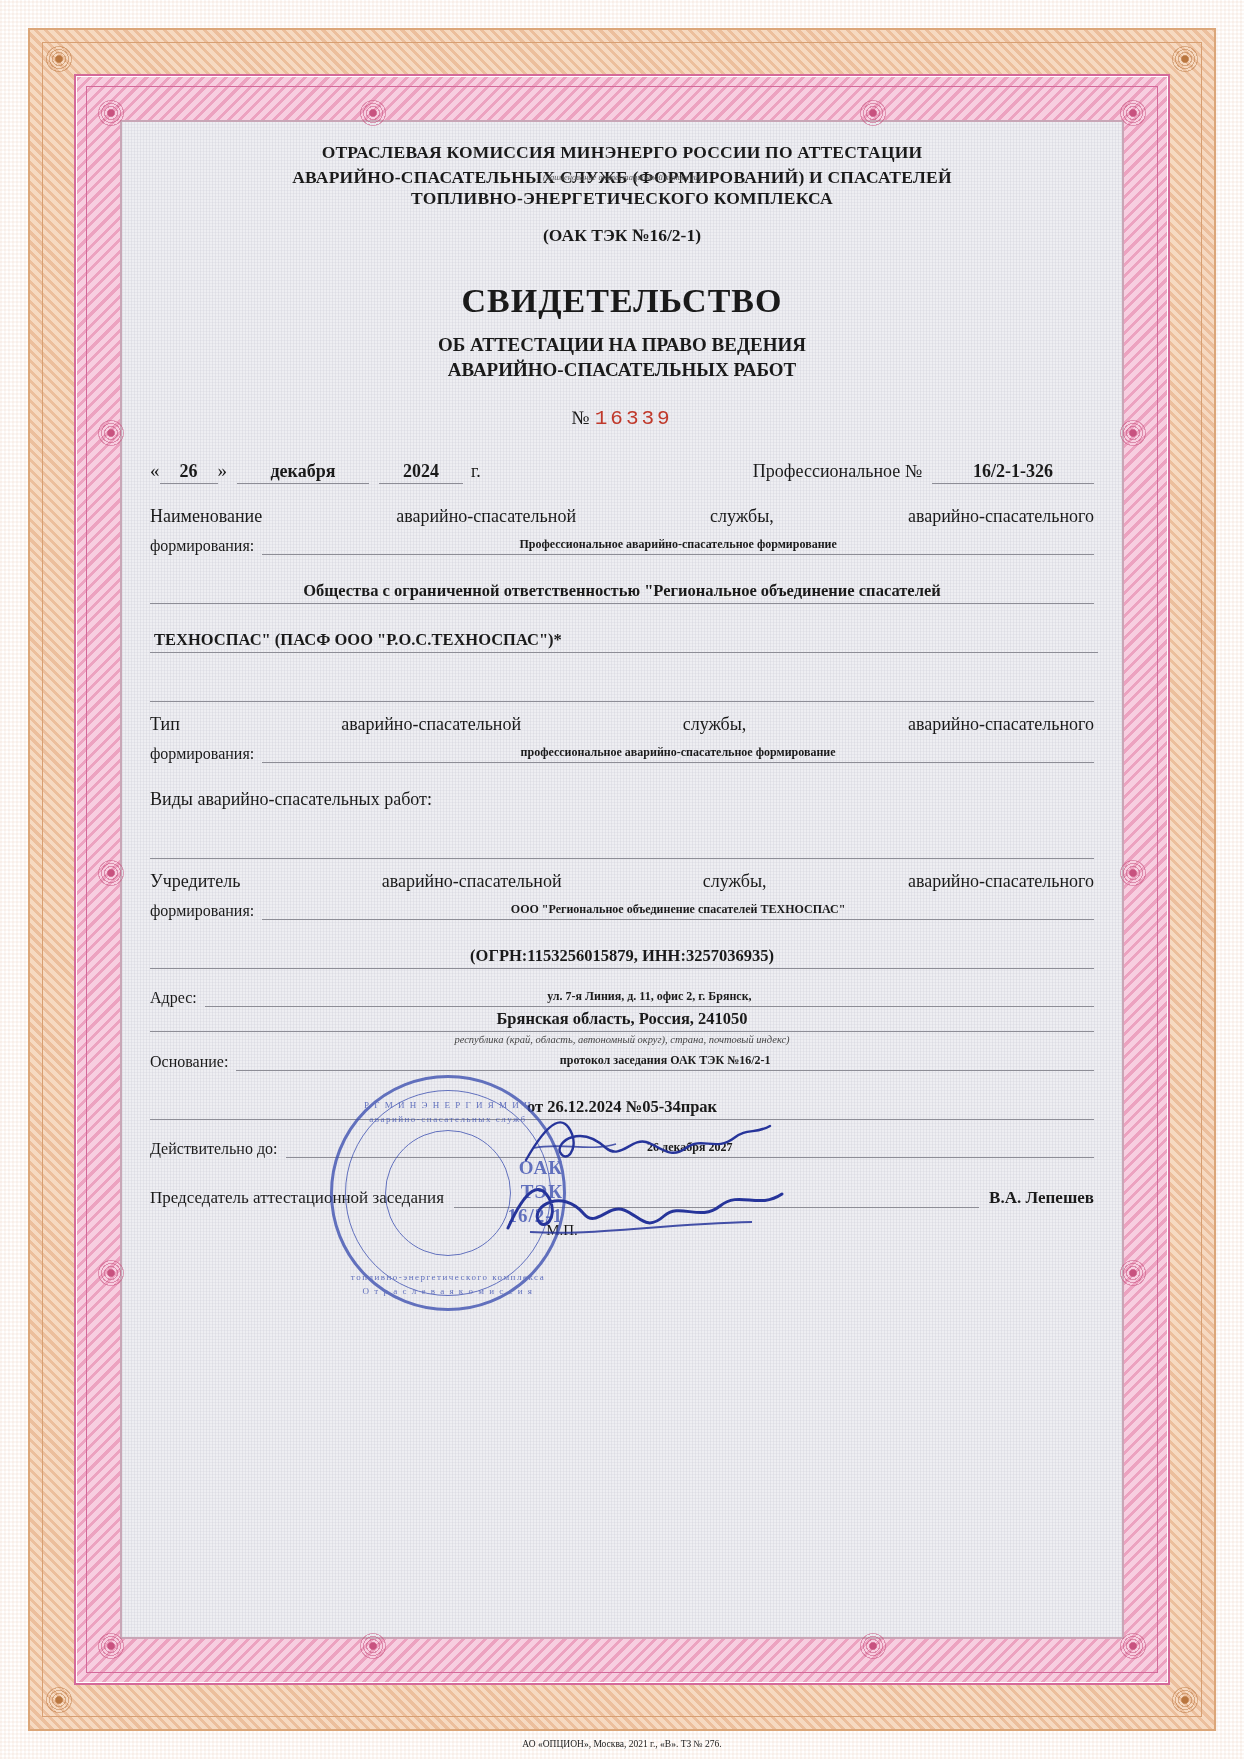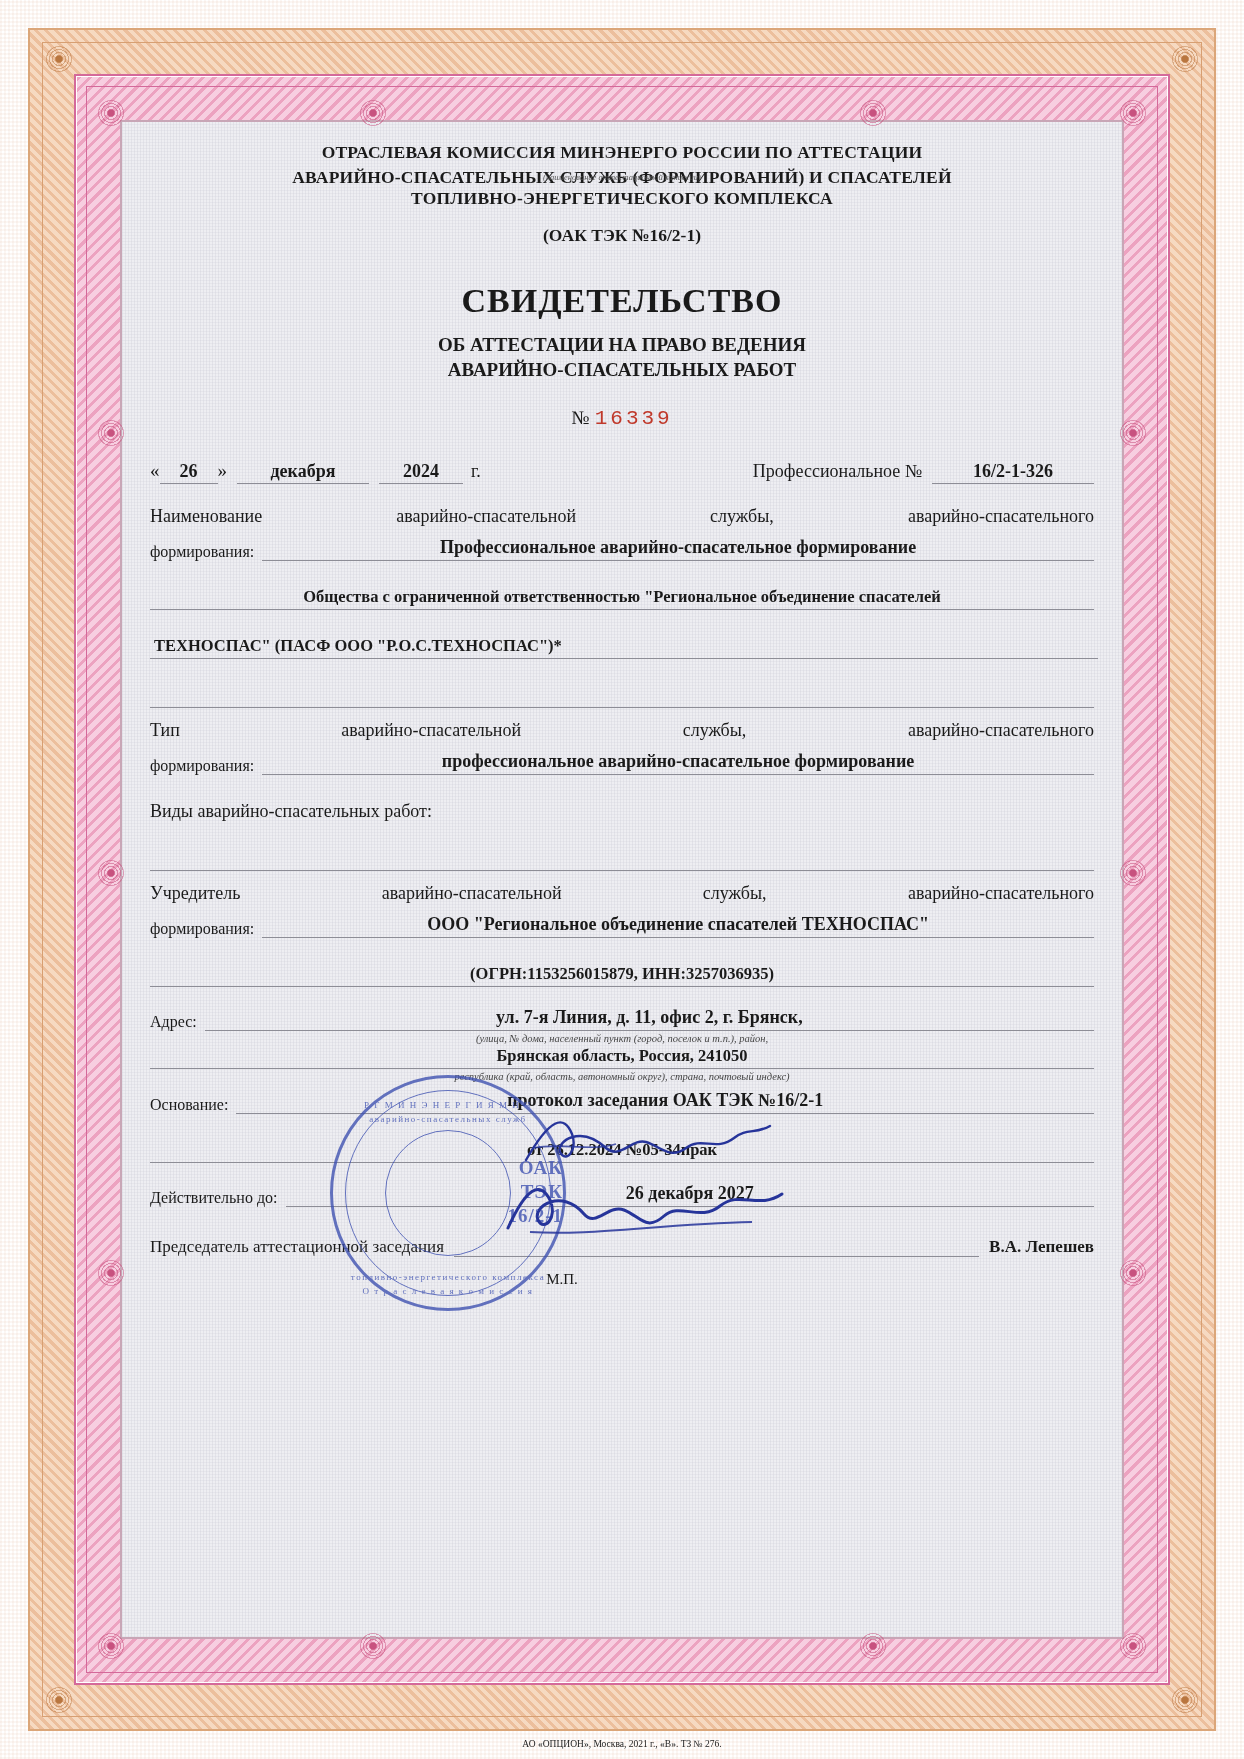--- a/index.html
+++ b/index.html
@@ -154,21 +154,21 @@
   .lbl-j {
     text-align: justify;
     text-align-last: justify;
   }
 
   .line {
     border-bottom: 1px solid #8d8d96;
     flex: 1;
     text-align: center;
     font-weight: bold;
-    font-size: 18px;
+    font-size: 12px;
     padding-bottom: 2px;
   }
   .line-full {
     border-bottom: 1px solid #8d8d96;
     width: 100%;
     text-align: center;
     font-weight: bold;
     font-size: 16.5px;
     padding-bottom: 2px;
     margin-top: 26px;
@@ -380,21 +380,20 @@
         <span class="line" style="margin-left:8px">ООО "Региональное объединение спасателей ТЕХНОСПАС"</span>
       </div>
       <div class="line-full">(ОГРН:1153256015879, ИНН:3257036935)</div>
     </div>
 
     <div style="margin-top:20px">
       <div class="two-col">
         <span class="lbl">Адрес:</span>
         <span class="line" style="margin-left:8px">ул. 7-я Линия, д. 11, офис 2, г. Брянск,</span>
       </div>
-      <div class="caption">(улица, № дома, населенный пункт (город, поселок и т.п.), район,</div>
       <div class="center-val" style="margin-top:2px">Брянская область, Россия, 241050</div>
       <div style="border-bottom:1px solid #8d8d96;margin-top:2px"></div>
       <div class="caption">республика (край, область, автономный округ), страна, почтовый индекс)</div>
     </div>
 
     <div style="margin-top:8px">
       <div class="two-col">
         <span class="lbl">Основание:</span>
         <span class="line" style="margin-left:8px">протокол заседания ОАК ТЭК №16/2-1</span>
       </div>

